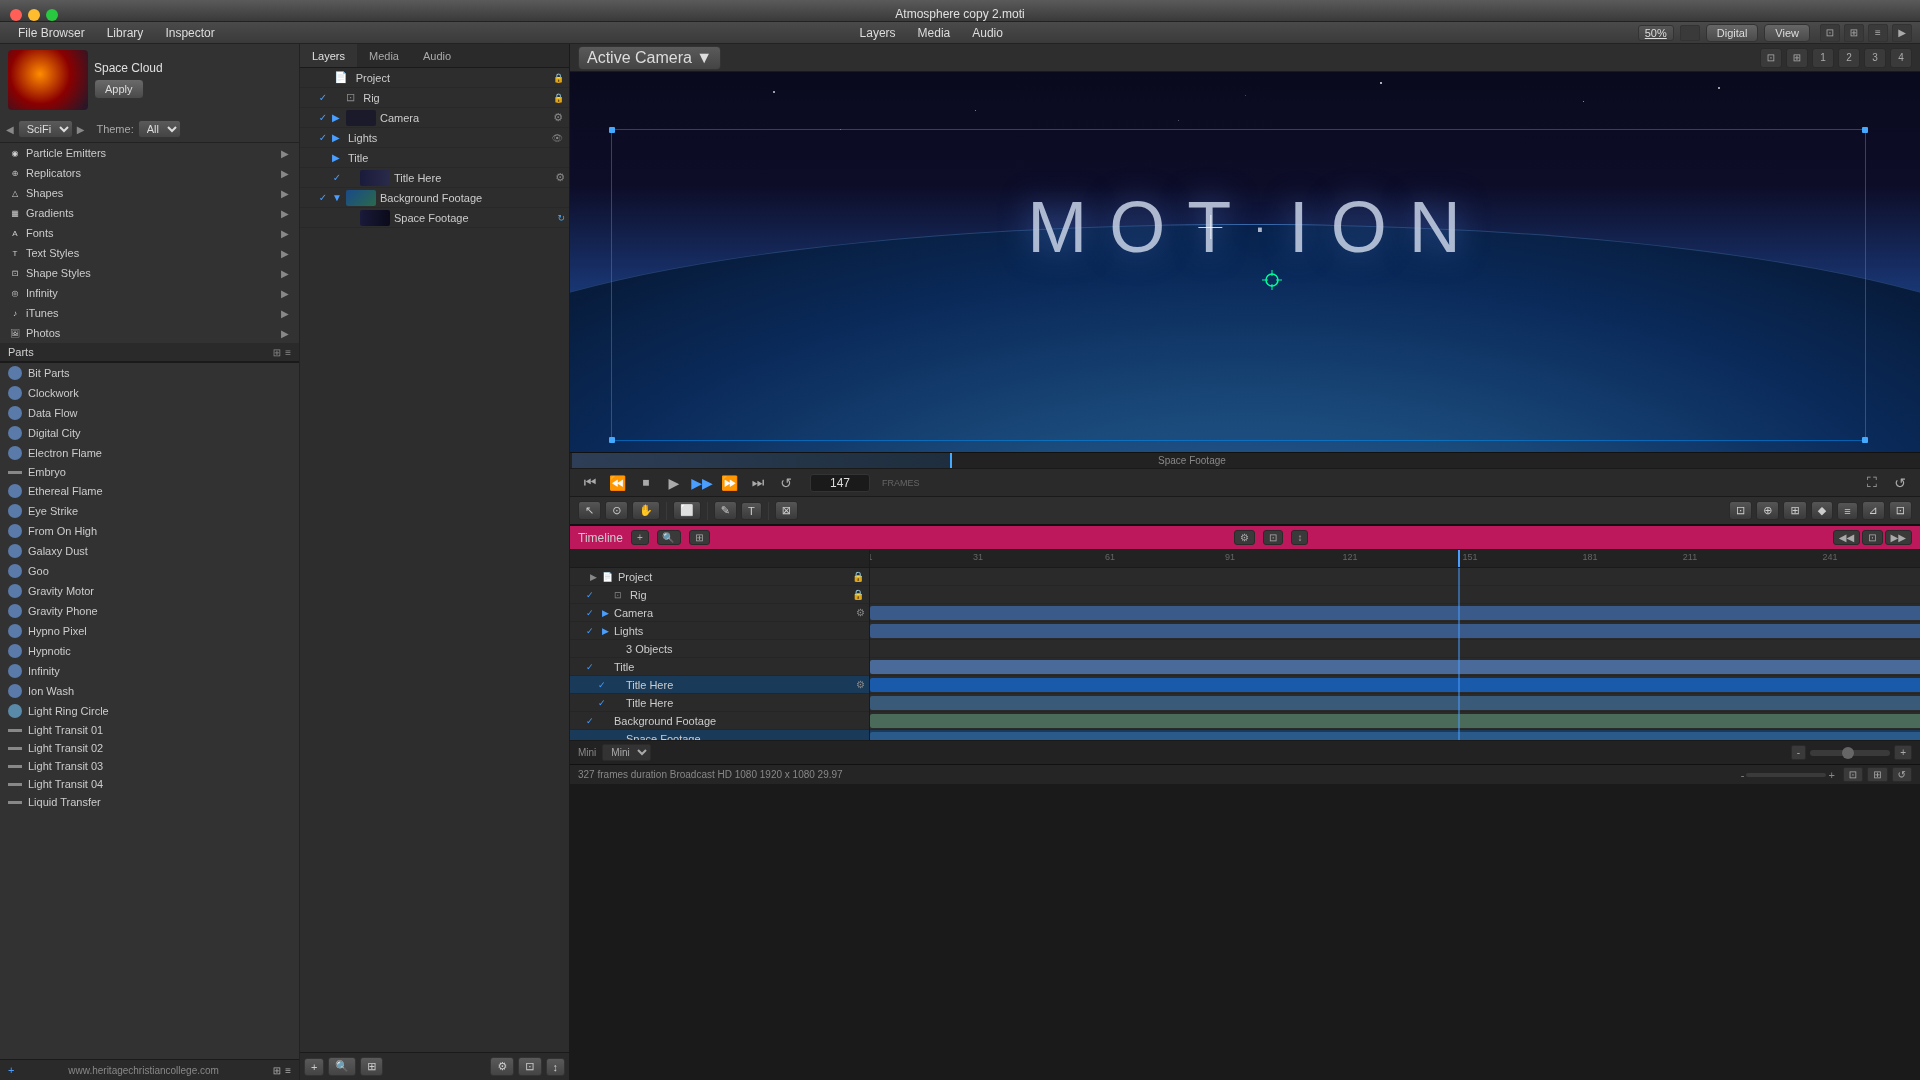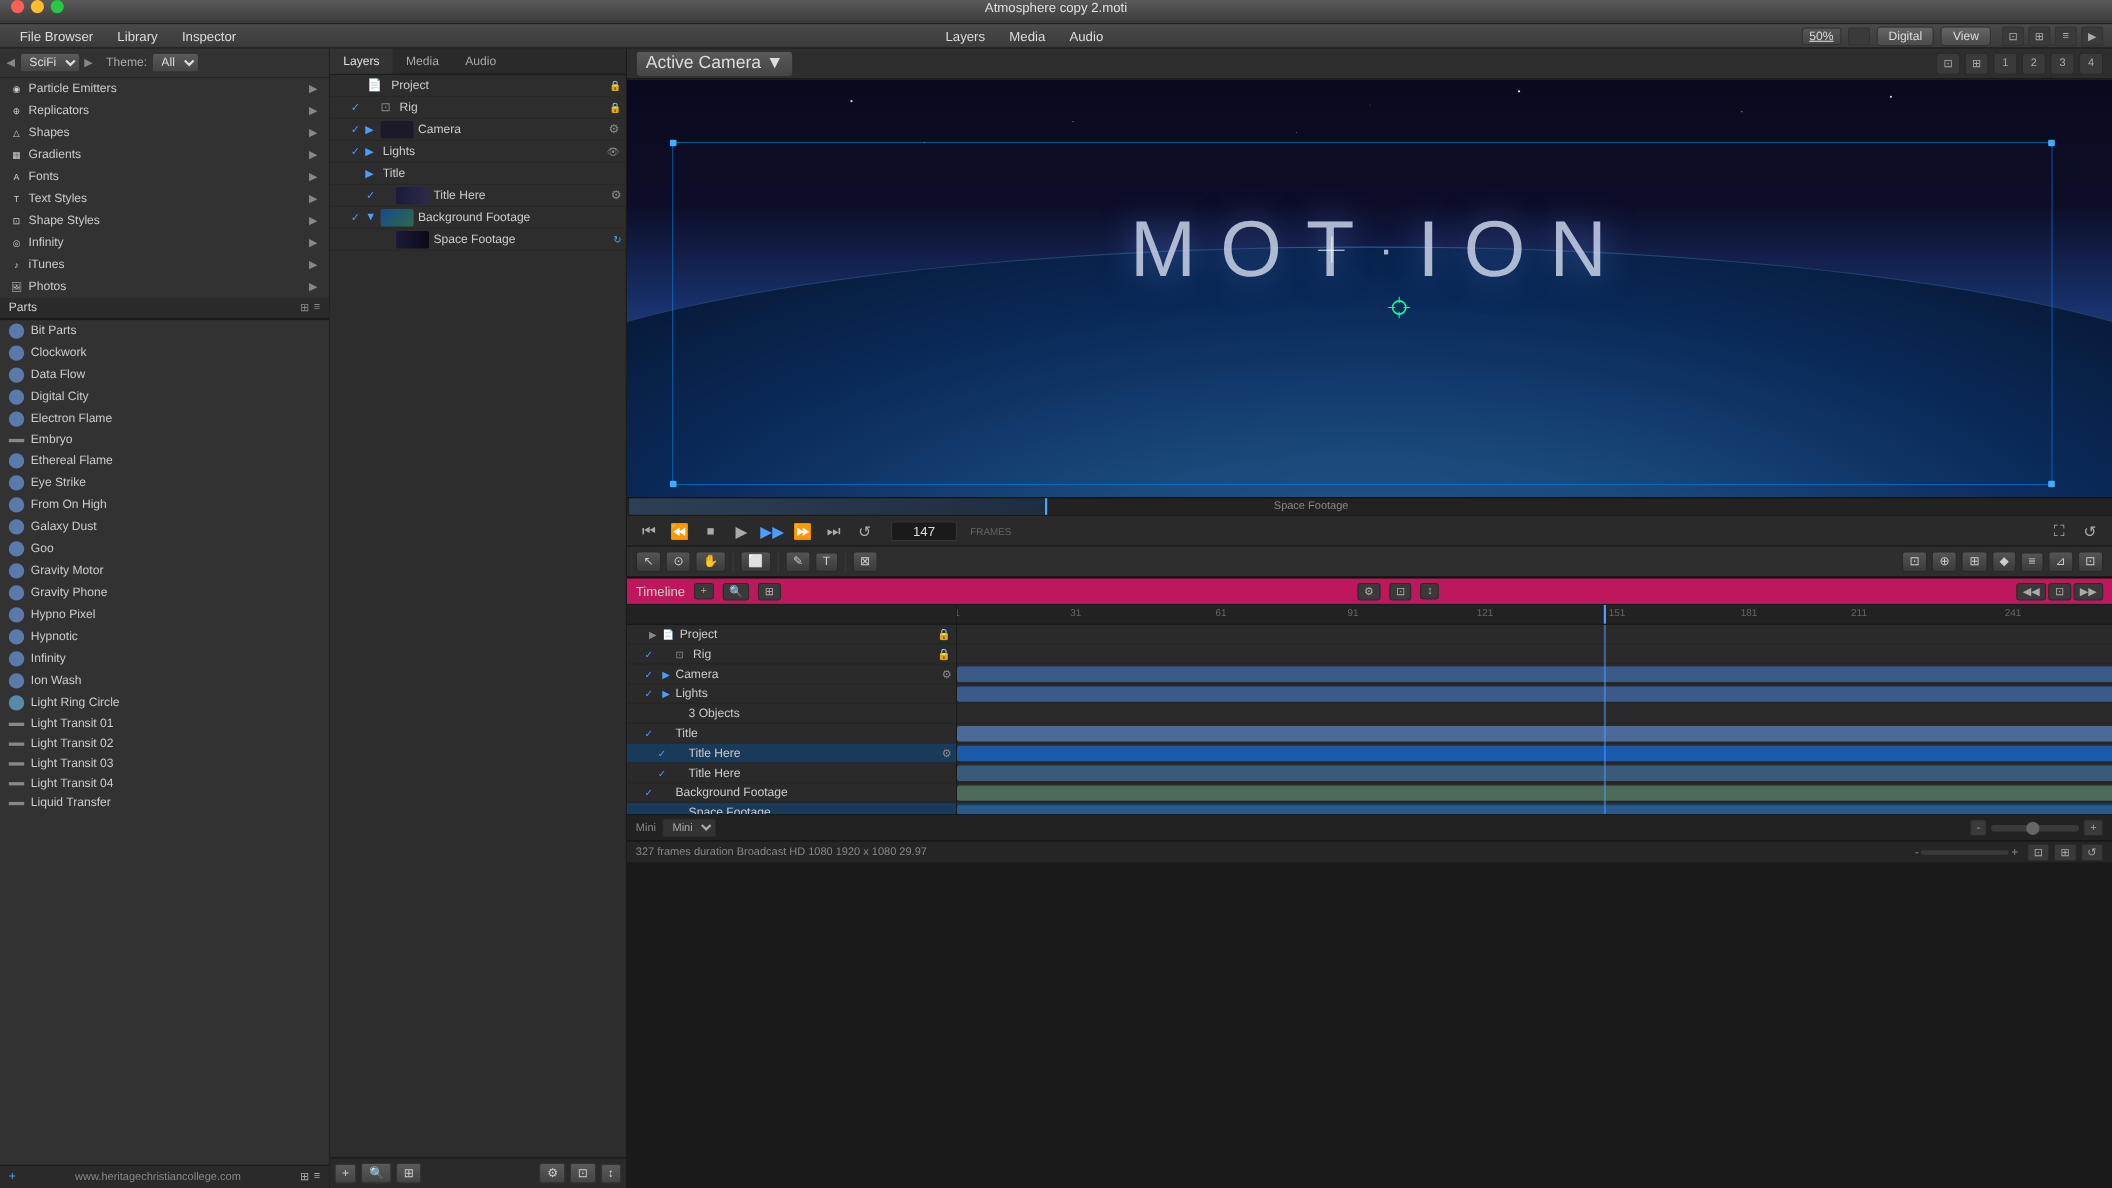--- a/index.html
+++ b/index.html
@@ -13,21 +13,21 @@
       overflow: hidden;
       display: flex;
       flex-direction: column;
     }
 
     
     .title-bar {
       height: 22px;
       background: linear-gradient(to bottom, #5a5a5a, #3a3a3a);
       display: flex;
-      align-items: flex-start;
+      align-items: flex-end;
       justify-content: center;
       border-bottom: 1px solid #222;
       flex-shrink: 0;
     }
     .title-bar-text {
       font-size: 12px;
       color: #e0e0e0;
       font-weight: 500;
     }
     .traffic-lights {
@@ -713,20 +713,27 @@
       <div style="width:20px;height:18px;background:#3a3a3a;border:1px solid #333;border-radius:2px;color:#aaa;font-size:10px;display:flex;align-items:center;justify-content:center;">≡</div>
       <div style="width:20px;height:18px;background:#3a3a3a;border:1px solid #333;border-radius:2px;color:#aaa;font-size:10px;display:flex;align-items:center;justify-content:center;">▶</div>
     </div>
   </div>
 </div>
 
 <div class="main-layout">
 
   <div class="left-panel">
 
+    <div class="library-header">
+      <div class="preview-thumb"></div>
+      <div class="library-info">
+        <div class="space-cloud-label">Space Cloud</div>
+        <button class="apply-btn">Apply</button>
+      </div>
+    </div>
 
     <div class="category-selector">
       <span class="cat-arrows">◀</span>
       <select class="cat-dropdown">
         <option>SciFi</option>
       </select>
       <span class="cat-arrows">▶</span>
       <span class="theme-label">Theme:</span>
       <select class="cat-dropdown">
         <option>All</option>

